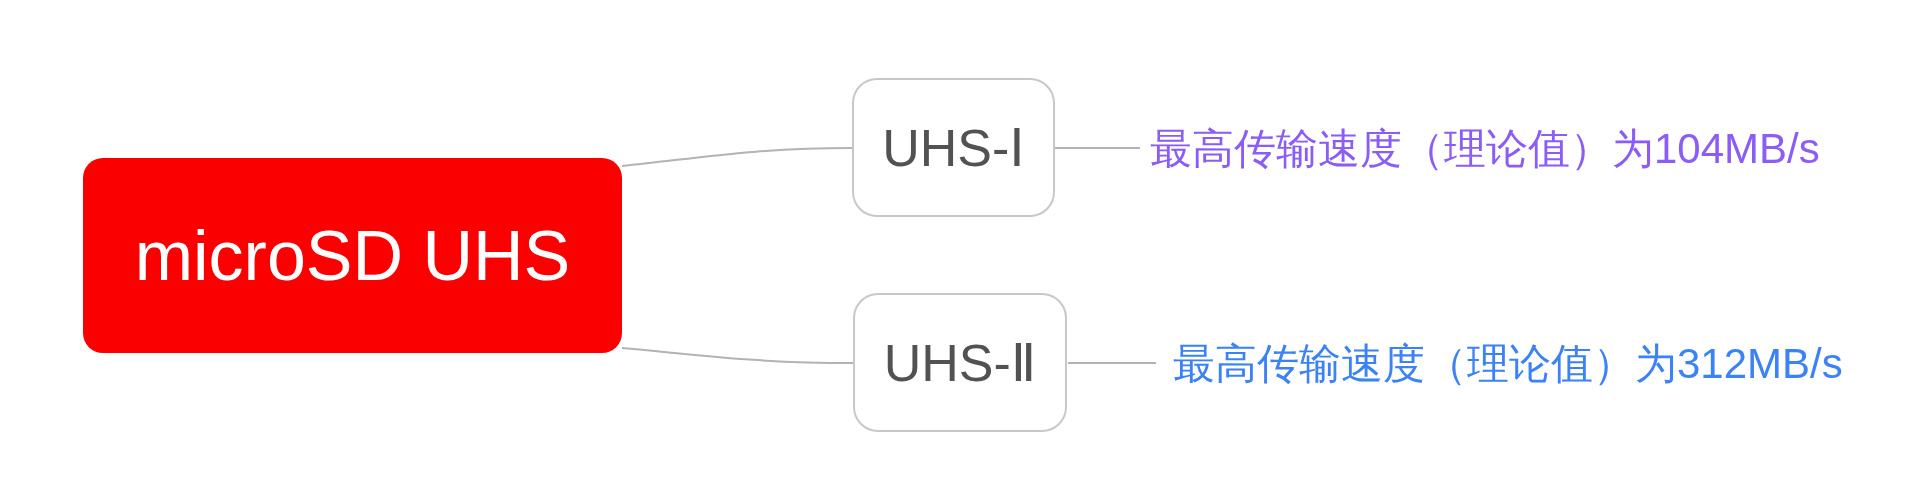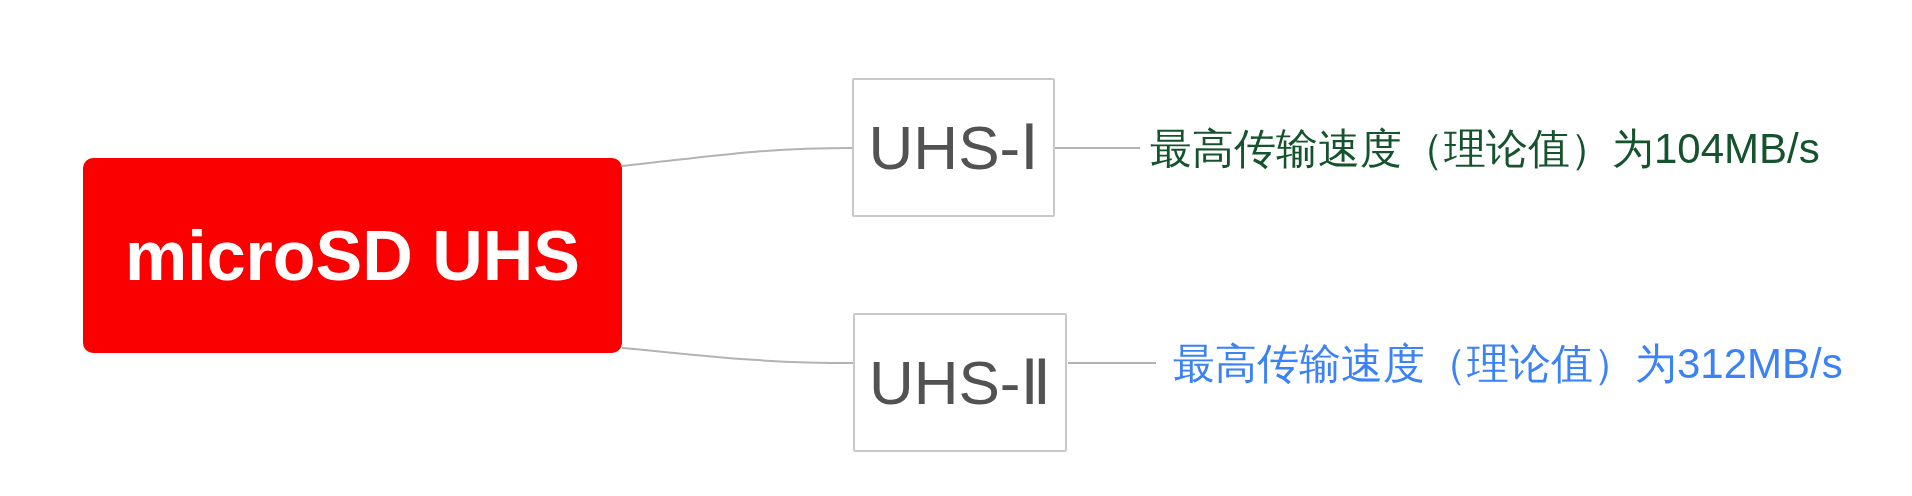--- a/index.html
+++ b/index.html
@@ -25,54 +25,53 @@
   #connector-svg path {
     fill: none;
     stroke-width: 2;
   }
   .root-node {
     position: absolute;
     left: 83px;
     top: 158px;
     width: 539px;
     height: 195px;
-    border-radius: 10px;
+    border-radius: 20px;
     display: flex;
     align-items: center;
     justify-content: center;
     font-size: 70px;
-    font-weight: 700;
+    font-weight: 400;
     letter-spacing: 0px;
     cursor: default;
   }
   .child-node {
     position: absolute;
     background: #ffffff;
     border: 2px solid #c8c8c8;
-    border-radius: 2px;
+    border-radius: 25px;
     display: flex;
     align-items: center;
     justify-content: center;
-    font-size: 62px;
+    font-size: 52px;
     font-weight: 400;
     box-sizing: border-box;
     cursor: default;
   }
   #node-uhs-1 {
     left: 852px;
     top: 78px;
     width: 203px;
     height: 139px;
   }
   #node-uhs-2 {
     left: 853px;
     top: 293px;
     width: 214px;
     height: 139px;
-    margin-top: 20px;
   }
   .annotation {
     position: absolute;
     font-size: 42px;
     line-height: 42px;
     white-space: nowrap;
     cursor: default;
   }
   #annotation-1 {
     left: 1150px;
@@ -100,17 +99,17 @@
   </div>
 
   <div class="child-node" id="node-uhs-1" style="border-color: rgb(200, 200, 200); color: rgb(82, 82, 82); background-color: rgb(255, 255, 255);">
     <span>UHS-Ⅰ</span>
   </div>
 
   <div class="child-node" id="node-uhs-2" style="border-color: rgb(200, 200, 200); color: rgb(82, 82, 82); background-color: rgb(255, 255, 255);">
     <span>UHS-Ⅱ</span>
   </div>
 
-  <div class="annotation" id="annotation-1" style="color: #14532d;">最高传输速度（理论值）为104MB/s</div>
+  <div class="annotation" id="annotation-1" style="color: #8b5cf6;">最高传输速度（理论值）为104MB/s</div>
 
   <div class="annotation" id="annotation-2" style="color: #3b82f6;">最高传输速度（理论值）为312MB/s</div>
 
 </div>
 
 </body></html>

